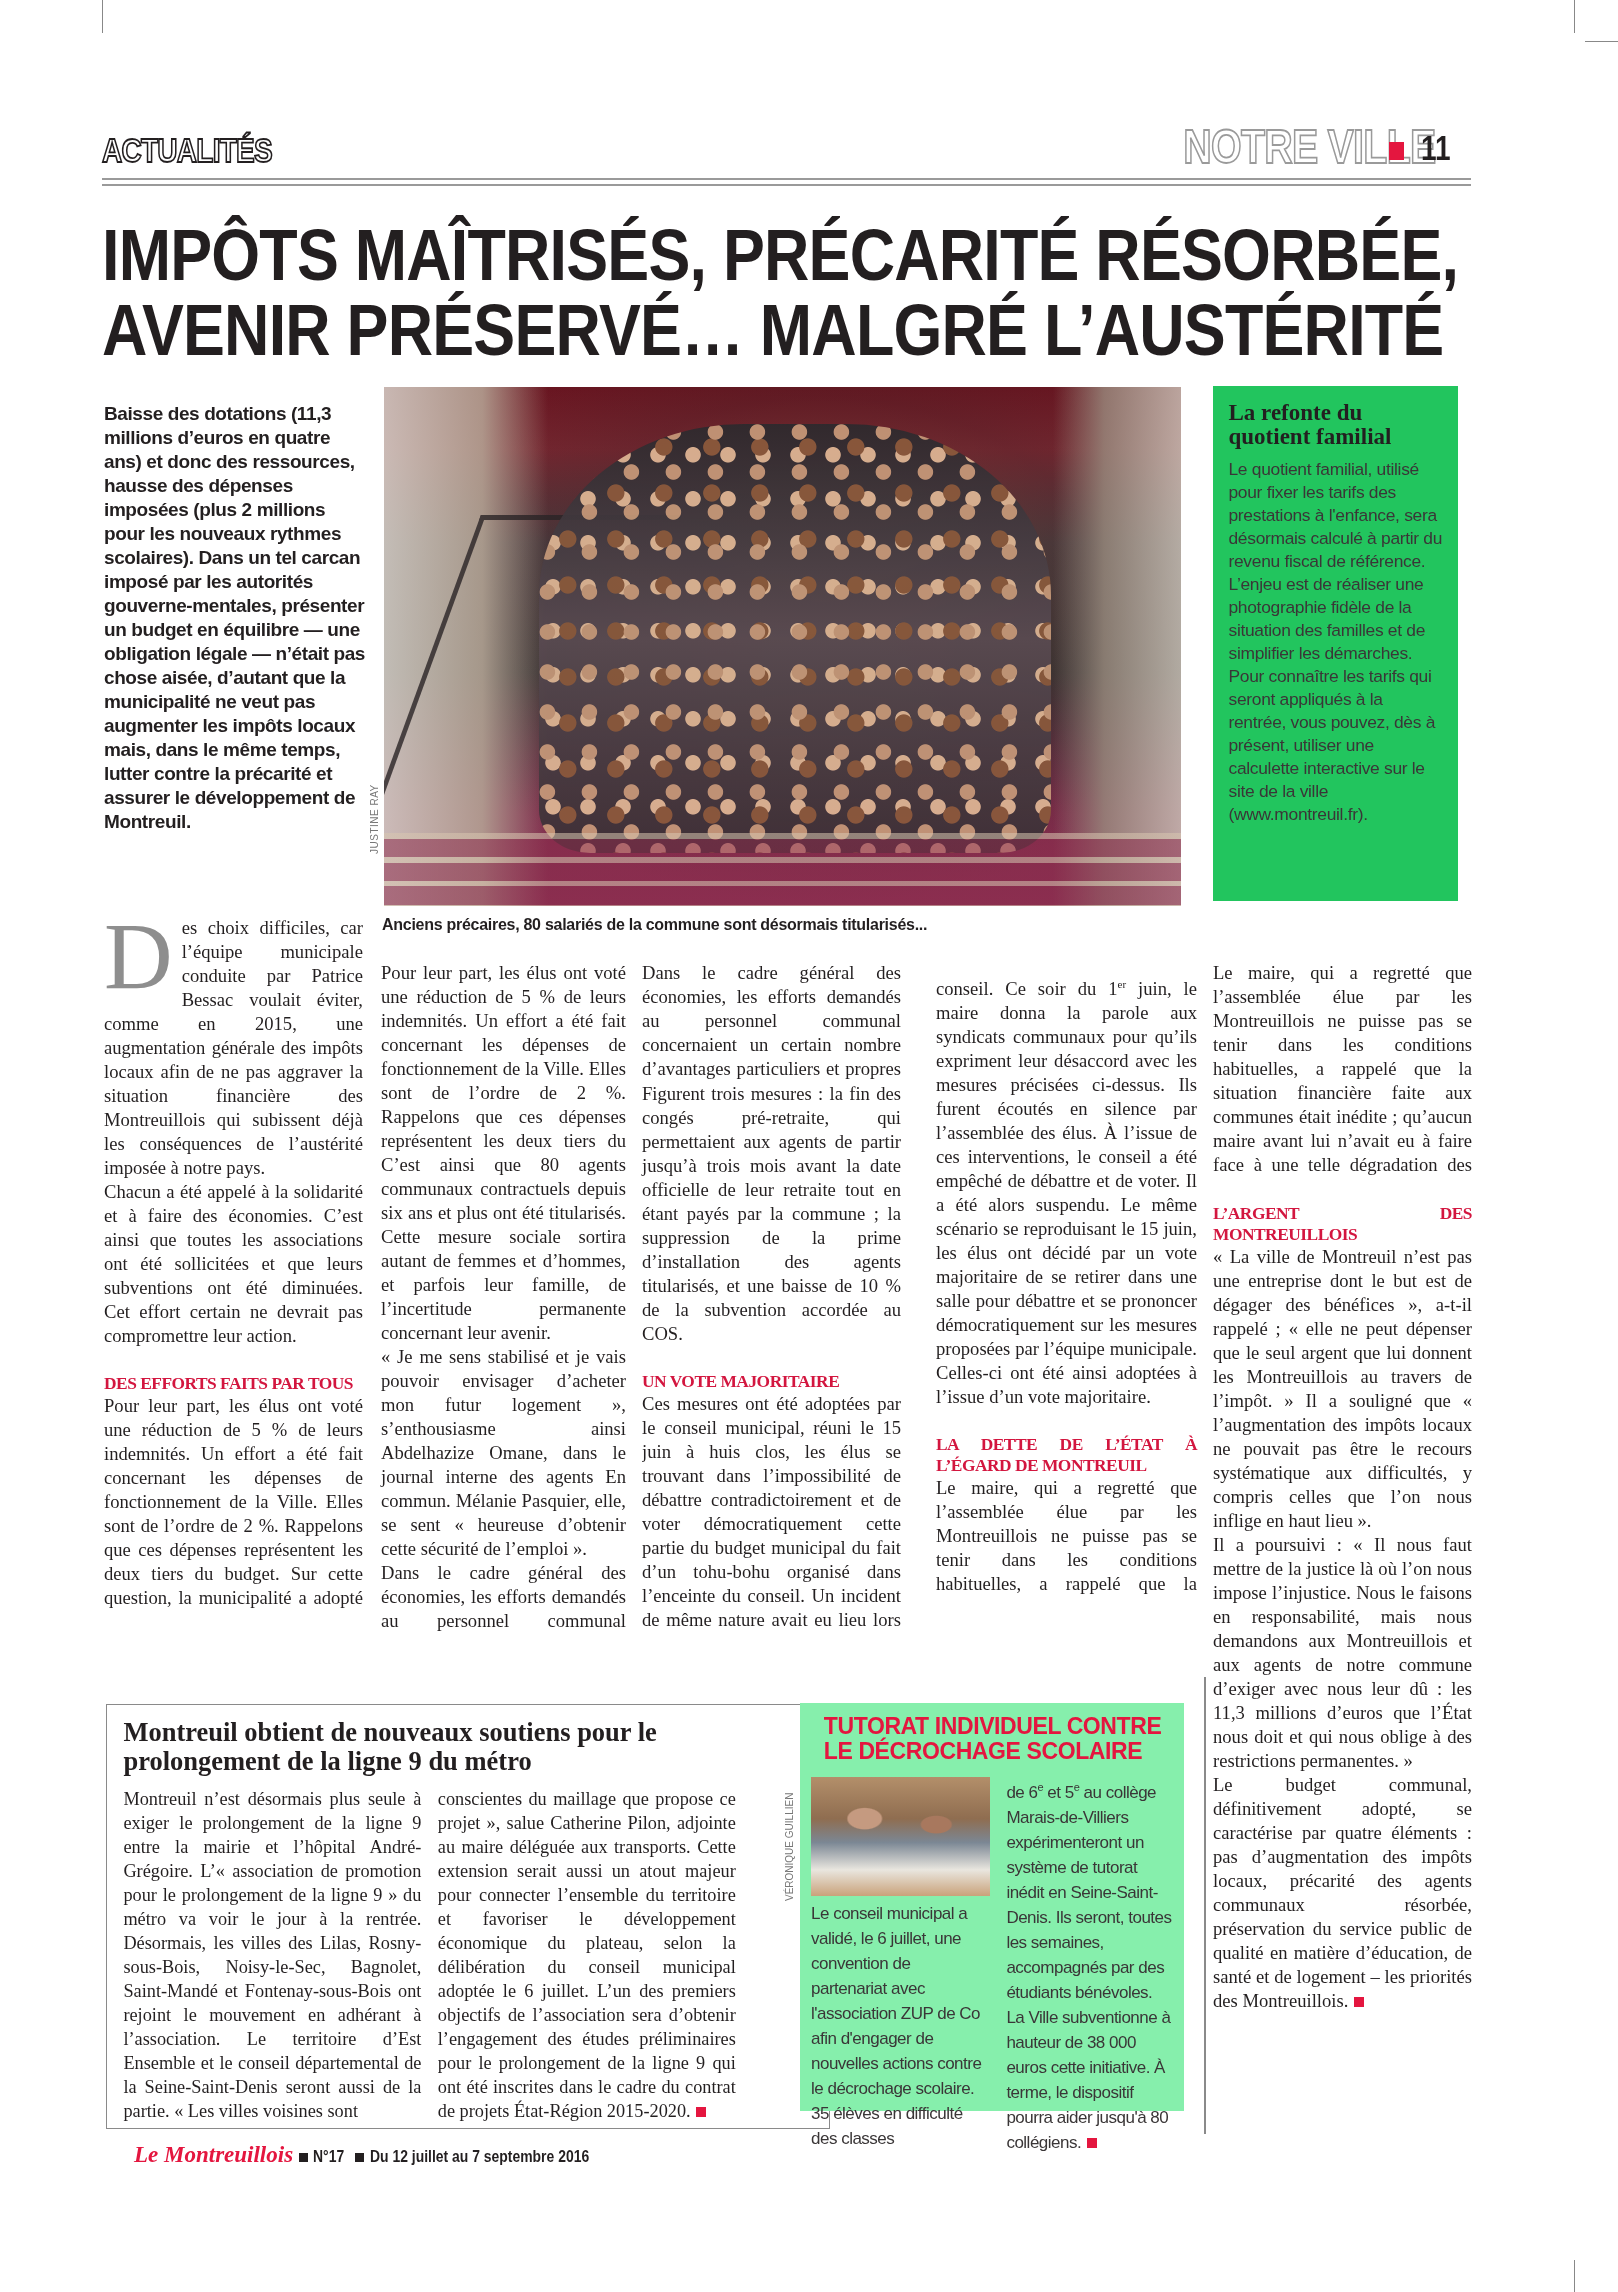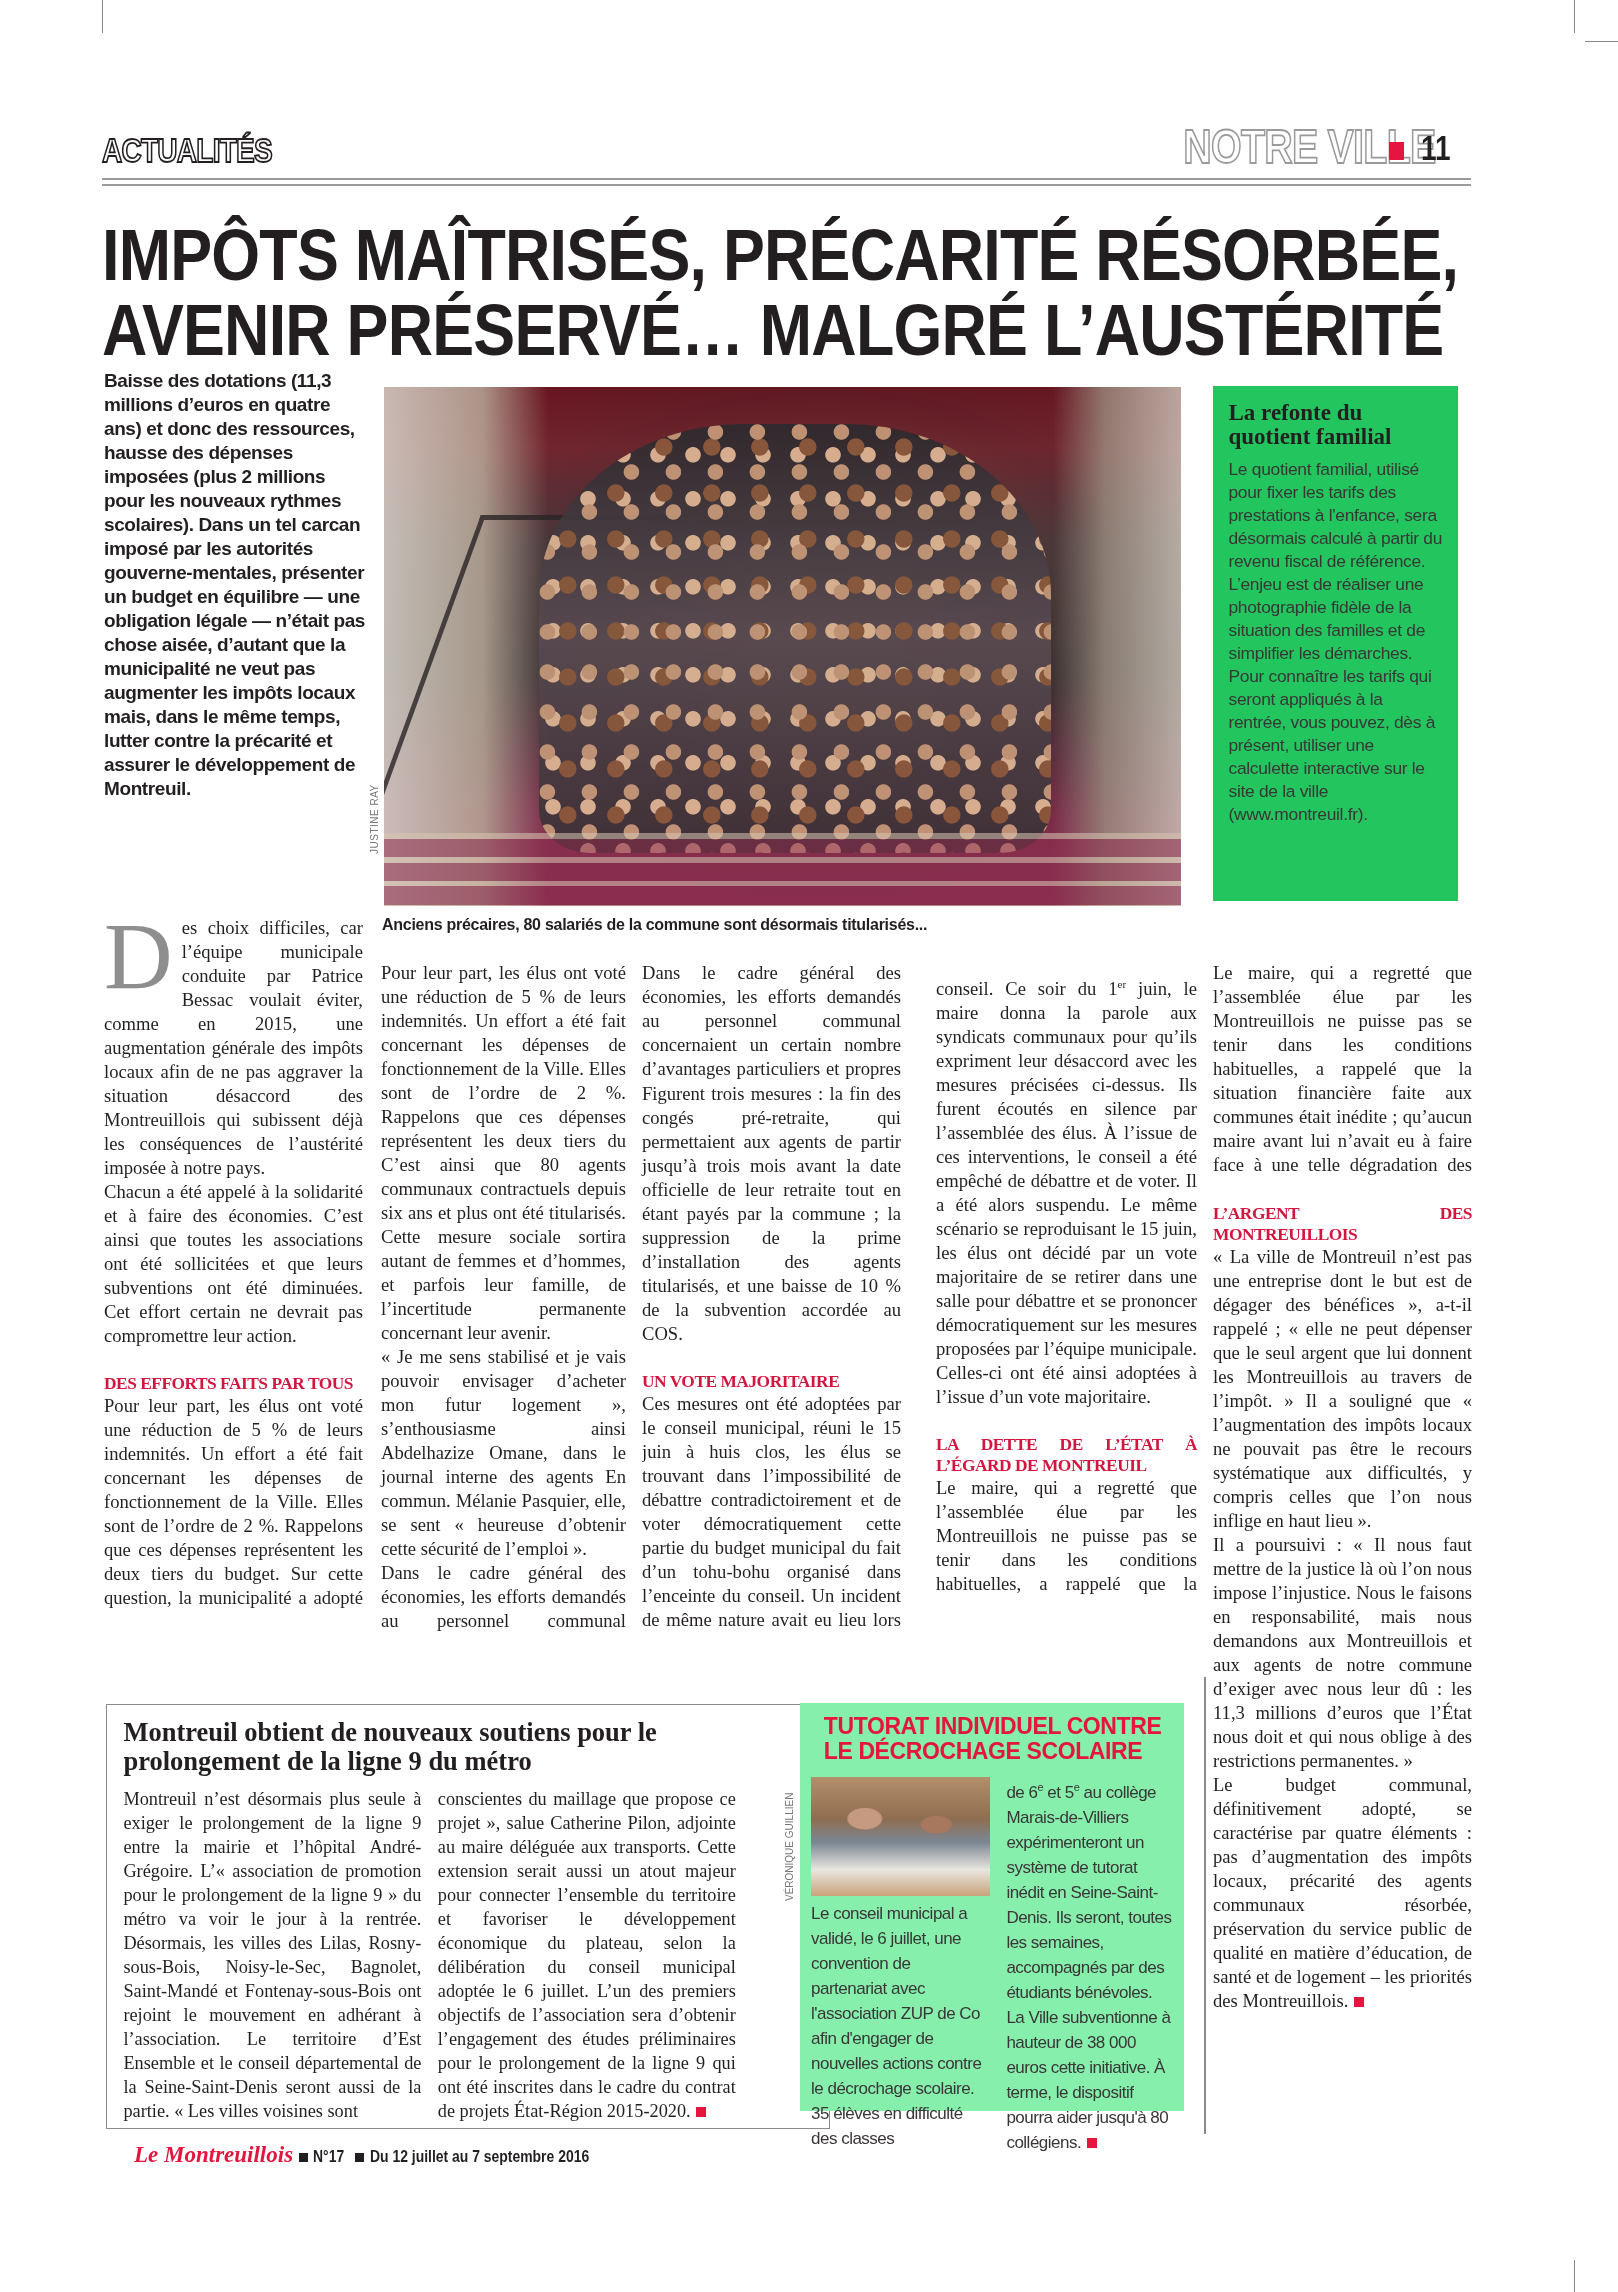--- a/index.html
+++ b/index.html
@@ -12,21 +12,21 @@
   #rubric { left: 102px; top: 132px; font-family: "Liberation Sans", sans-serif; font-weight: 900; font-size: 33px; letter-spacing: -0.9px; color: #fff; -webkit-text-stroke: 1.8px #231f20; transform: scaleX(0.85); transform-origin: left; }
   #section { right: 183px; top: 119px; font-family: "Liberation Sans", sans-serif; font-weight: 900; font-size: 48px; letter-spacing: -0.9px; color: #fff; -webkit-text-stroke: 1.8px #9a9a9a; transform: scaleX(0.82); transform-origin: right; }
   #section-square { left: 1389px; top: 142px; width: 14.6px; height: 18.3px; background: #e4163f; }
   #page-num { left: 1421px; top: 128px; font-family: "Liberation Sans", sans-serif; font-weight: bold; font-size: 35px; color: #231f20; transform: scaleX(0.8); transform-origin: left; }
   .hrule { position: absolute; left: 102px; width: 1369px; height: 1.8px; background: #9a9a9a; }
 
   
   #headline { left: 102px; top: 217px; width: 1389px; font-family: "Liberation Sans", sans-serif; font-weight: bold; font-size: 73px; line-height: 75px; color: #231f20; letter-spacing: -0.9px; transform: scaleX(0.86); transform-origin: left; white-space: nowrap; }
 
   
-  #intro { left: 104px; top: 369px; width: 265px; font-family: "Liberation Sans", sans-serif; font-weight: bold; font-size: 19px; line-height: 24px; color: #231f20; letter-spacing: -0.4px; }
+  #intro { left: 104px; top: 402px; width: 265px; font-family: "Liberation Sans", sans-serif; font-weight: bold; font-size: 19px; line-height: 24px; color: #231f20; letter-spacing: -0.4px; }
 
   
   #photo { left: 384px; top: 387px; width: 797px; height: 519px; overflow: hidden;
     background:
       radial-gradient(ellipse at 55% 40%, rgba(120,80,60,0.55) 0%, rgba(60,40,40,0.25) 45%, transparent 70%),
       linear-gradient(180deg, #6b1420 0%, #7a2530 12%, #4a3a3e 30%, #3a3535 55%, #7d2c4a 82%, #8a2f52 100%); }
   #photo .wall-l { position:absolute; left:0; top:0; width:164px; height:100%; background: linear-gradient(90deg,#d9d4cc,#b8a999 60%, rgba(0,0,0,0)); opacity:.85; }
   #photo .wall-r { position:absolute; right:0; top:0; width:128px; height:100%; background: linear-gradient(270deg,#cfc8bd,#9b8d80 60%, rgba(0,0,0,0)); opacity:.8; }
   #photo .crowd { position:absolute; left:155px; top:37px; width:512px; height:429px;
       background: radial-gradient(circle at 20% 20%, #c79a7a 0 7.3px, transparent 8.2px) 0 0/42px 40px,
@@ -116,21 +116,21 @@
 <div id="credit-photo" class="abs">JUSTINE RAY</div>
 <div id="caption" class="abs">Anciens précaires, 80 salariés de la commune sont désormais titularisés...</div>
 
 <div id="sidebar" class="abs">
   <div id="sidebar-title">La refonte du quotient familial</div>
   <div id="sidebar-body">Le quotient familial, utilisé pour fixer les tarifs des prestations à l'enfance, sera désormais calculé à partir du revenu fiscal de référence. L’enjeu est de réaliser une photographie fidèle de la situation des familles et de simplifier les démarches. Pour connaître les tarifs qui seront appliqués à la rentrée, vous pouvez, dès à présent, utiliser une calculette interactive sur le site de la ville (www.montreuil.fr).</div>
 </div>
 
 <div id="col1" class="col">
   <span class="dropcap">D</span>
-  <p>es choix difficiles, car l’équipe municipale conduite par Patrice Bessac voulait éviter, comme en 2015, une augmentation générale des impôts locaux afin de ne pas aggraver la situation désaccord des Montreuillois qui subissent déjà les conséquences de l’austérité imposée à notre pays.</p>
+  <p>es choix difficiles, car l’équipe municipale conduite par Patrice Bessac voulait éviter, comme en 2015, une augmentation générale des impôts locaux afin de ne pas aggraver la situation financière des Montreuillois qui subissent déjà les conséquences de l’austérité imposée à notre pays.</p>
   <p>Chacun a été appelé à la solidarité et à faire des économies. C’est ainsi que toutes les associations ont été sollicitées et que leurs subventions ont été diminuées. Cet effort certain ne devrait pas compromettre leur action.</p>
   <h3>DES EFFORTS FAITS PAR TOUS</h3>
   <p style="height:217px;overflow:hidden;">Pour leur part, les élus ont voté une réduction de 5 % de leurs indemnités. Un effort a été fait concernant les dépenses de fonctionnement de la Ville. Elles sont de l’ordre de 2 %. Rappelons que ces dépenses représentent les deux tiers du budget. Sur cette question, la municipalité a adopté un principe : « faire des économies mais, dans le même temps, consacrer des moyens nouveaux pour combattre la précarité qui affecte la vie des agents concernés par celle-ci ».</p>
 </div>
 
 <div id="col2" class="col">
   <p style="height:192px;overflow:hidden;margin-top:-217px;padding-top:217px;box-sizing:content-box;"><span>Pour leur part, les élus ont voté une réduction de 5 % de leurs indemnités. Un effort a été fait concernant les dépenses de fonctionnement de la Ville. Elles sont de l’ordre de 2 %. Rappelons que ces dépenses représentent les deux tiers du budget. Sur cette question, la municipalité a adopté un principe : « faire des économies mais, dans le même temps, consacrer des moyens nouveaux pour combattre la précarité qui affecte la vie des agents concernés par celle-ci ».</span></p>
   <p>C’est ainsi que 80 agents communaux contractuels depuis six ans et plus ont été titularisés. Cette mesure sociale sortira autant de femmes et d’hommes, et parfois leur famille, de l’incertitude permanente concernant leur avenir.</p>
   <p>« Je me sens stabilisé et je vais pouvoir envisager d’acheter mon futur logement », s’enthousiasme ainsi Abdelhazize Omane, dans le journal interne des agents En commun. Mélanie Pasquier, elle, se sent « heureuse d’obtenir cette sécurité de l’emploi ».</p>
   <p style="height:73px;overflow:hidden;">Dans le cadre général des économies, les efforts demandés au personnel communal concernaient un certain nombre d’avantages particuliers et propres à Montreuil, accordés à une époque où les municipalités n’avaient pas les problèmes qu’on leur connaît aujourd’hui.</p>

